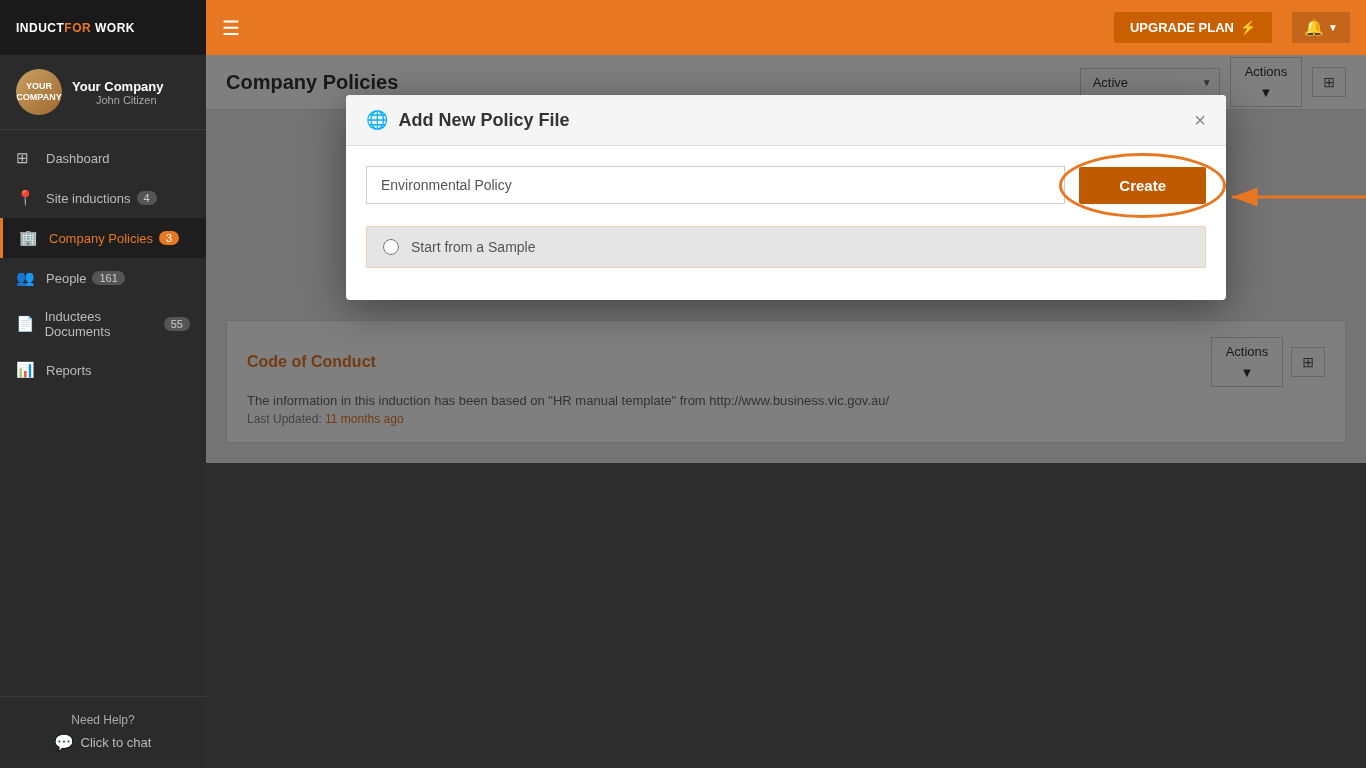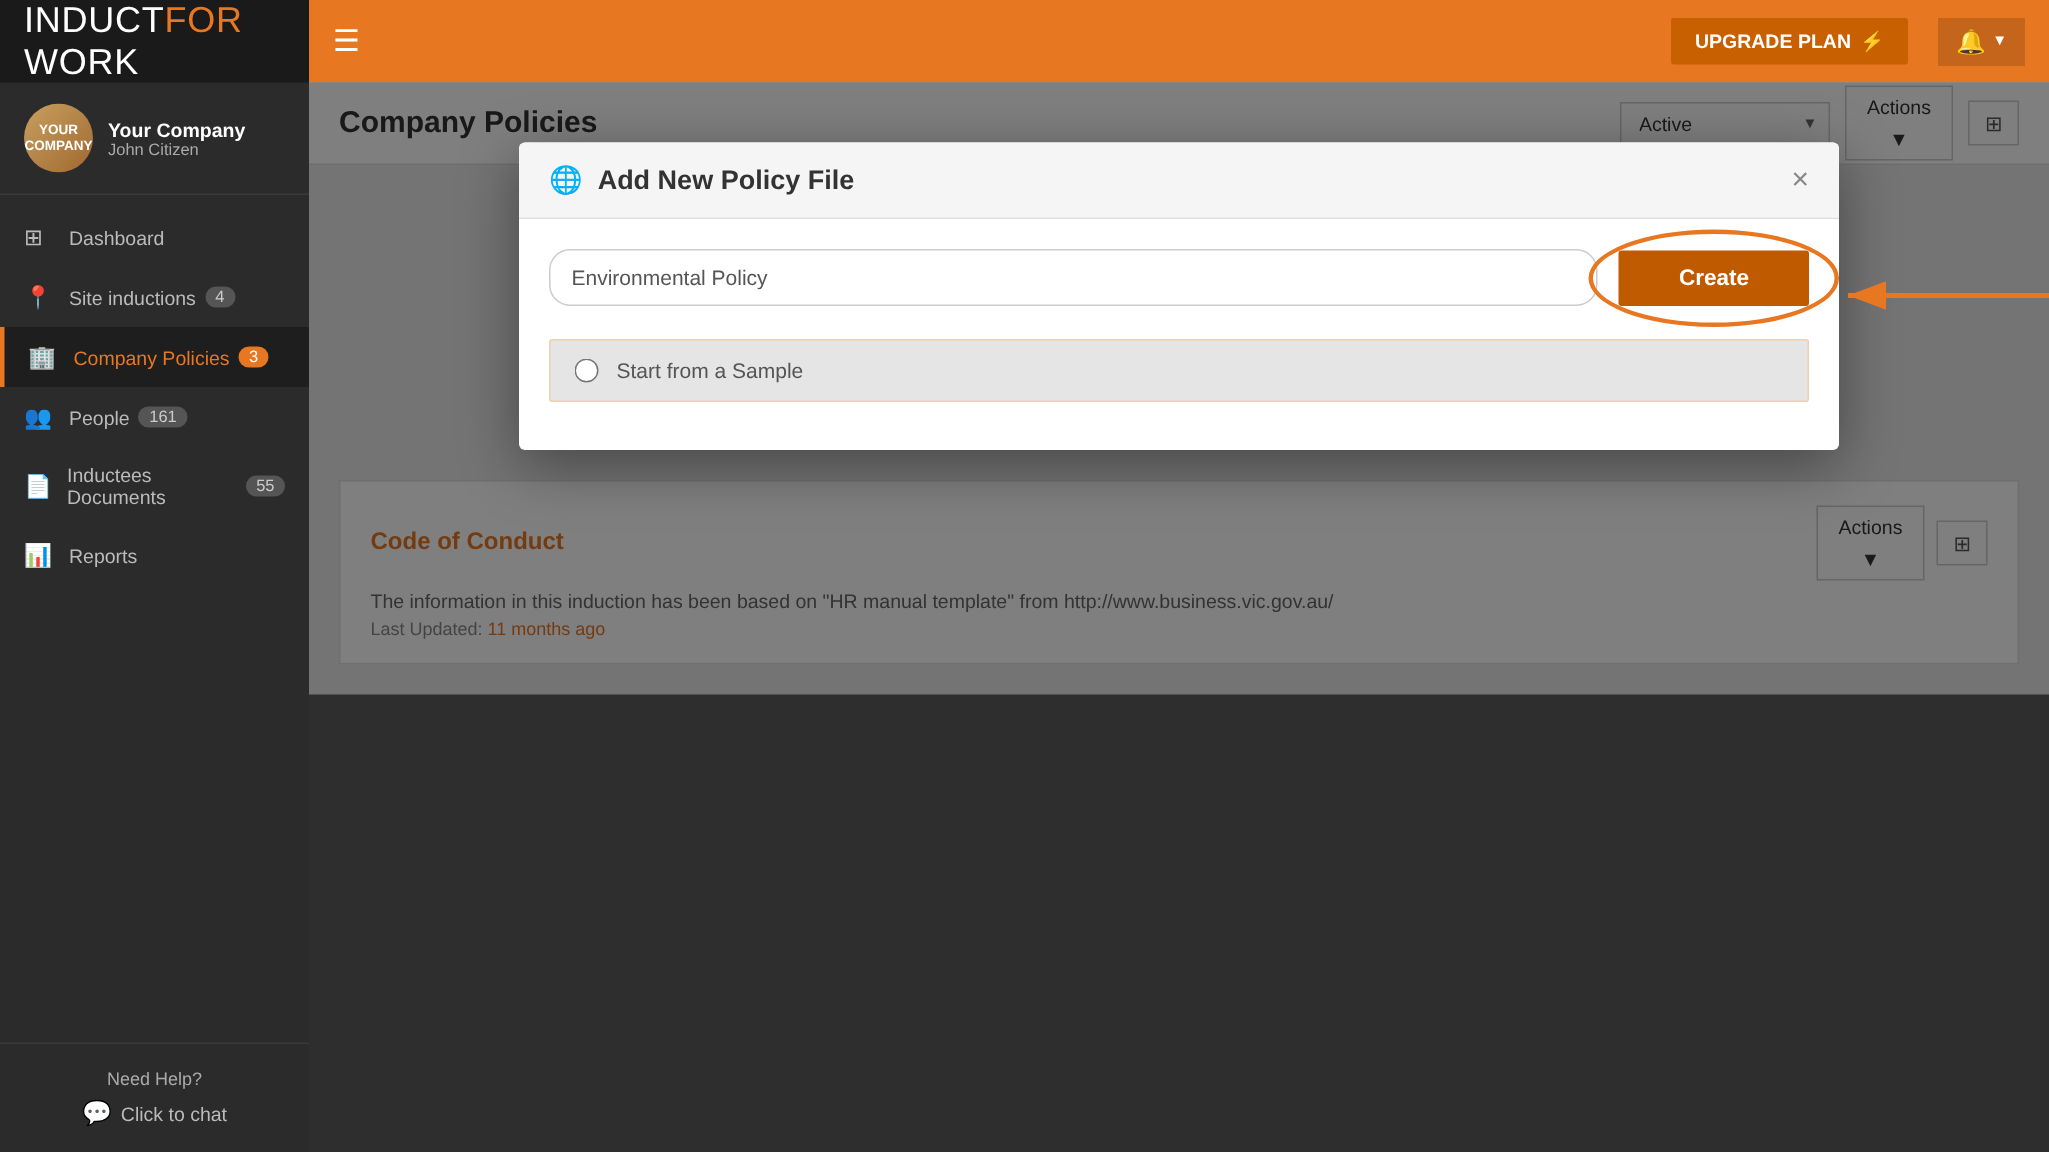--- a/index.html
+++ b/index.html
@@ -16,22 +16,22 @@
       position: relative;
     }
     .sidebar-logo {
       background: #1a1a1a;
       padding: 14px 16px;
       display: flex;
       align-items: center;
       height: 55px;
     }
     .logo-text {
-      font-size: 24px;
-      font-weight: normal;
+      font-size: 12px;
+      font-weight: bold;
       letter-spacing: 0.5px;
     }
     .logo-induct { color: #fff; }
     .logo-for { color: #e87722; }
     .logo-work { color: #fff; }
 
     .sidebar-profile {
       display: flex;
       align-items: center;
       padding: 14px 16px;
@@ -59,21 +59,21 @@
       display: flex;
       align-items: center;
       justify-content: center;
       font-size: 9px;
       color: #fff;
       text-align: center;
       line-height: 1.2;
     }
     .profile-info { display: flex; flex-direction: column; }
     .profile-company { color: #fff; font-size: 13px; font-weight: 600; }
-    .profile-name { color: #aaa; font-size: 11px; }
+    .profile-name { color: #aaa; font-size: 11px; margin-left: 24px; }
 
     .sidebar-nav { flex: 1; padding-top: 8px; }
     .nav-item {
       display: flex;
       align-items: center;
       padding: 11px 16px;
       color: #bbb;
       font-size: 13px;
       cursor: pointer;
       transition: background 0.15s;
@@ -330,21 +330,21 @@
       align-items: center;
       gap: 14px;
       margin-bottom: 14px;
       padding: 0 0 8px 0;
     }
     .policy-name-input {
       flex: 1;
       padding: 10px 14px;
       font-size: 14px;
       border: 1px solid #ccc;
-      border-radius: 14px;
+      border-radius: 0;
       outline: none;
       color: #555;
     }
 
     .create-btn-wrapper {
       position: relative;
     }
     .create-btn {
       background: #c05a00;
       color: #fff;

